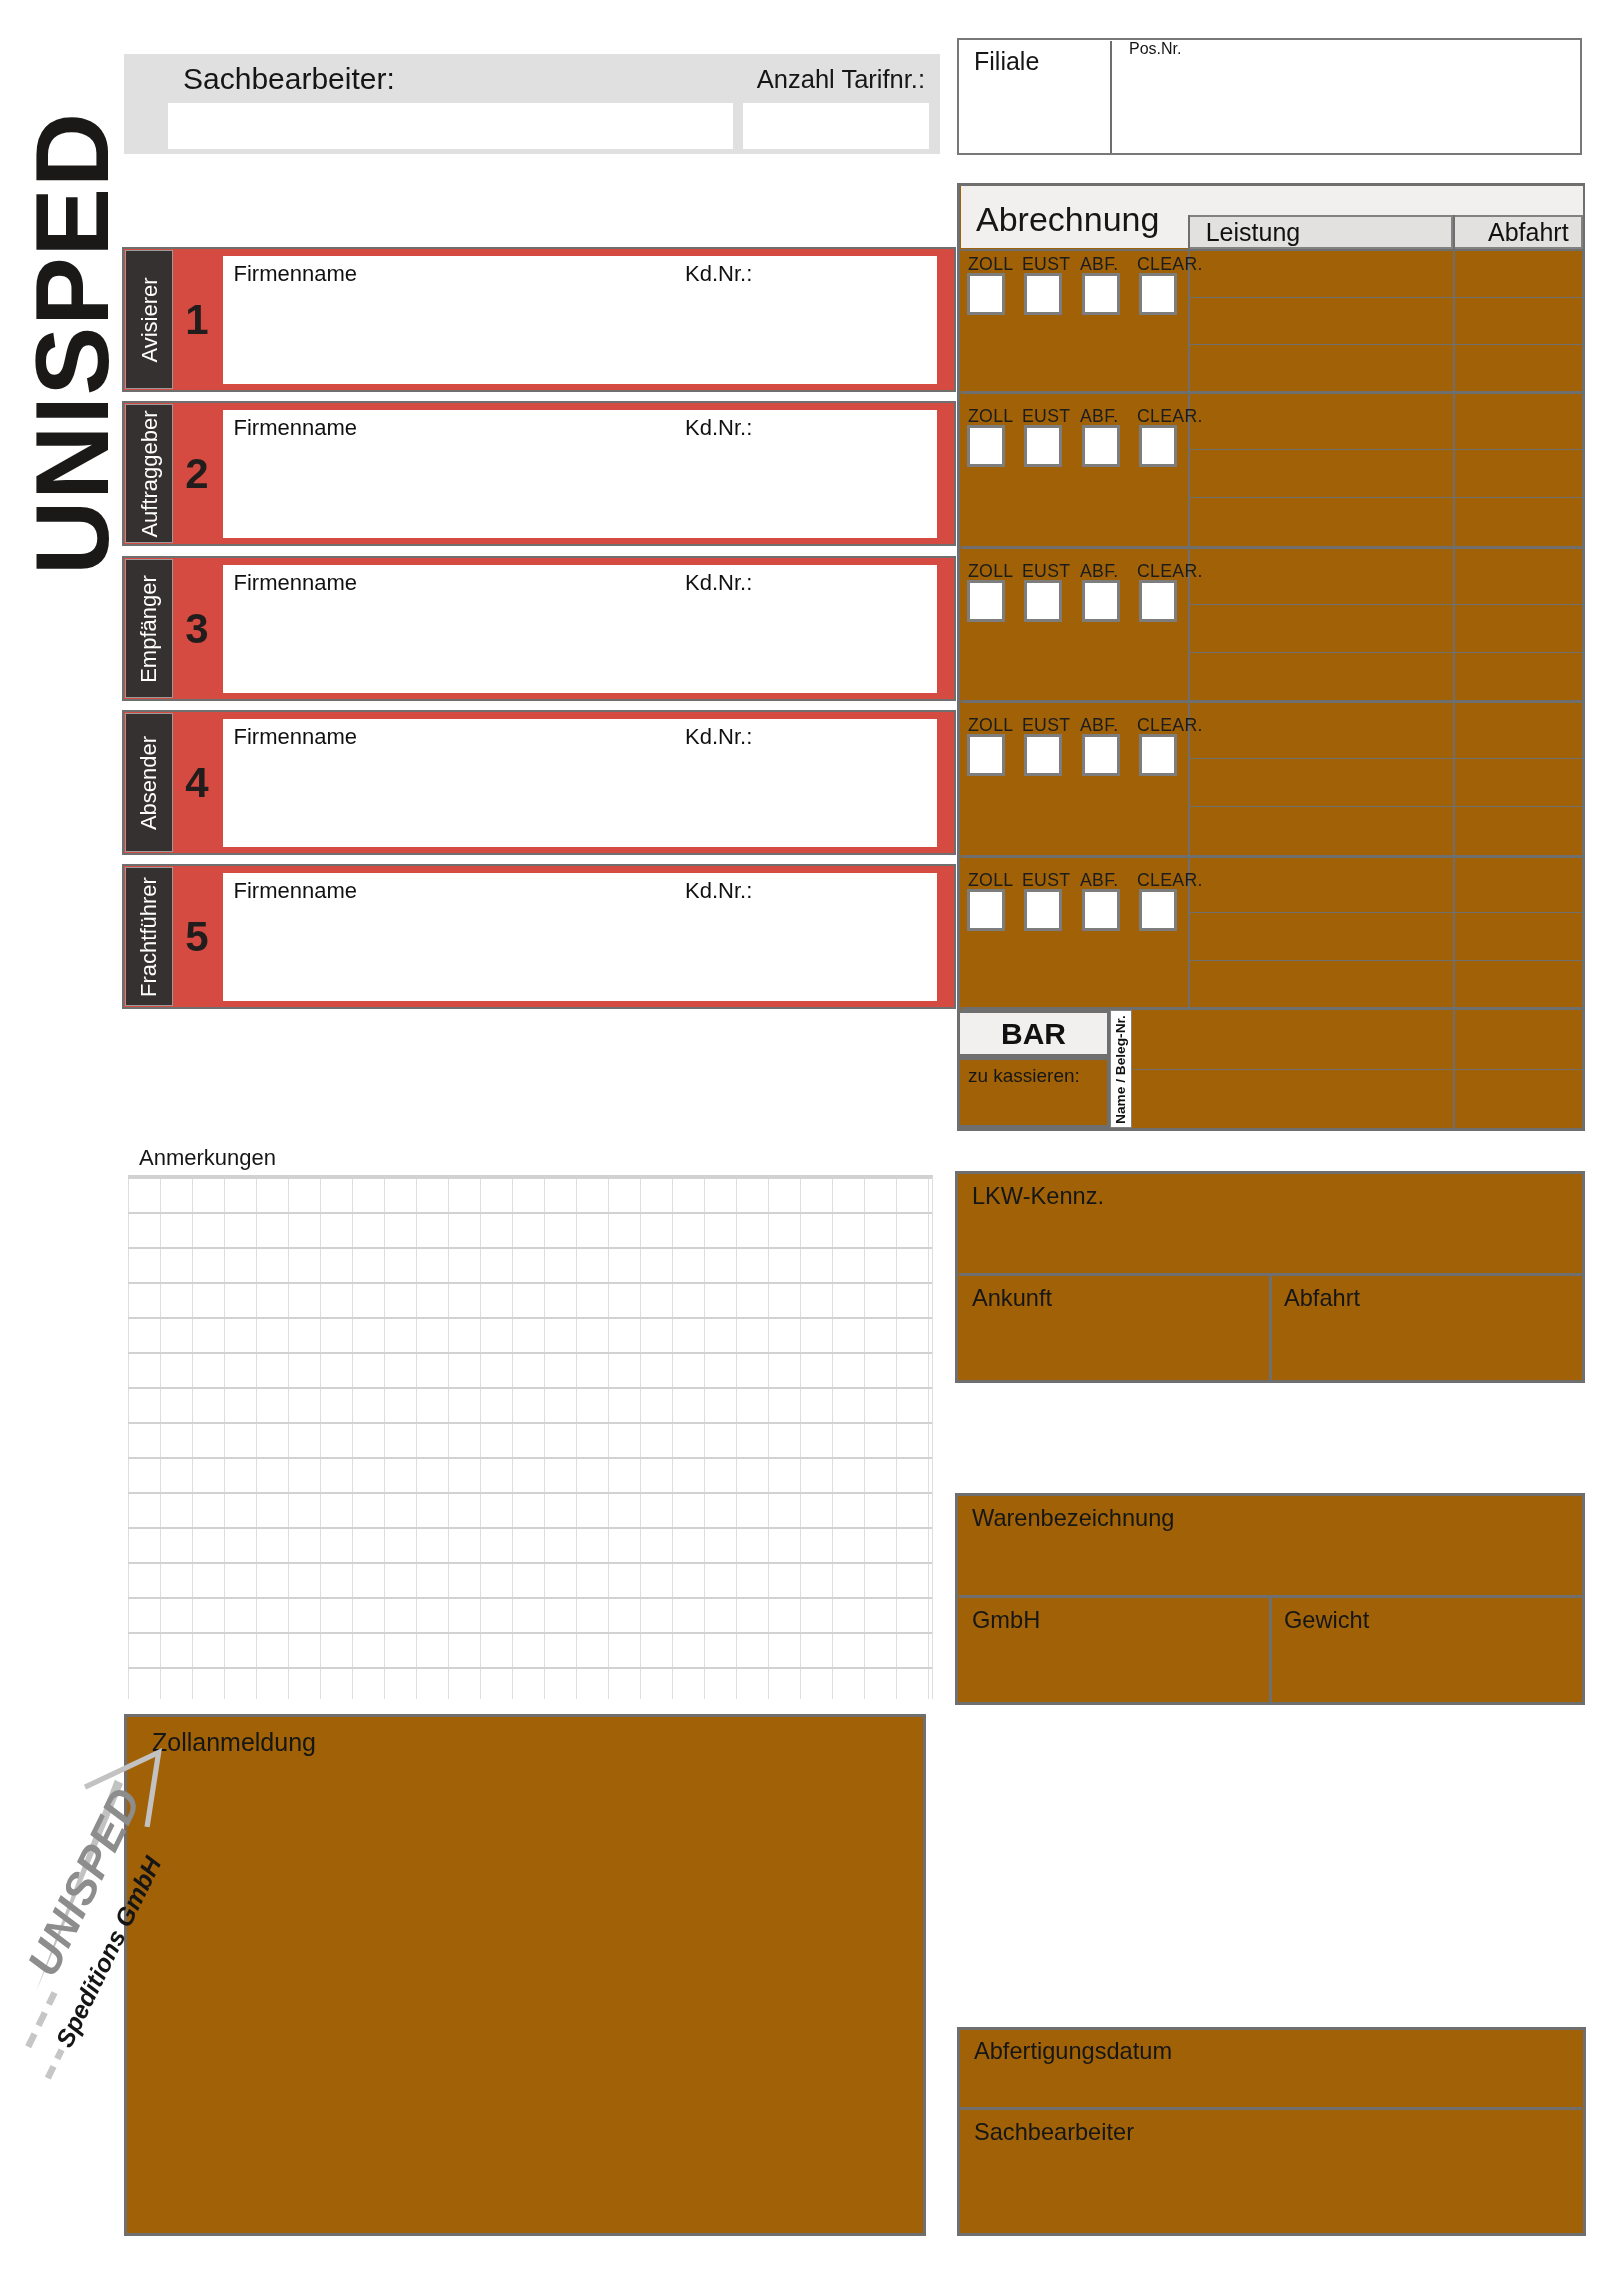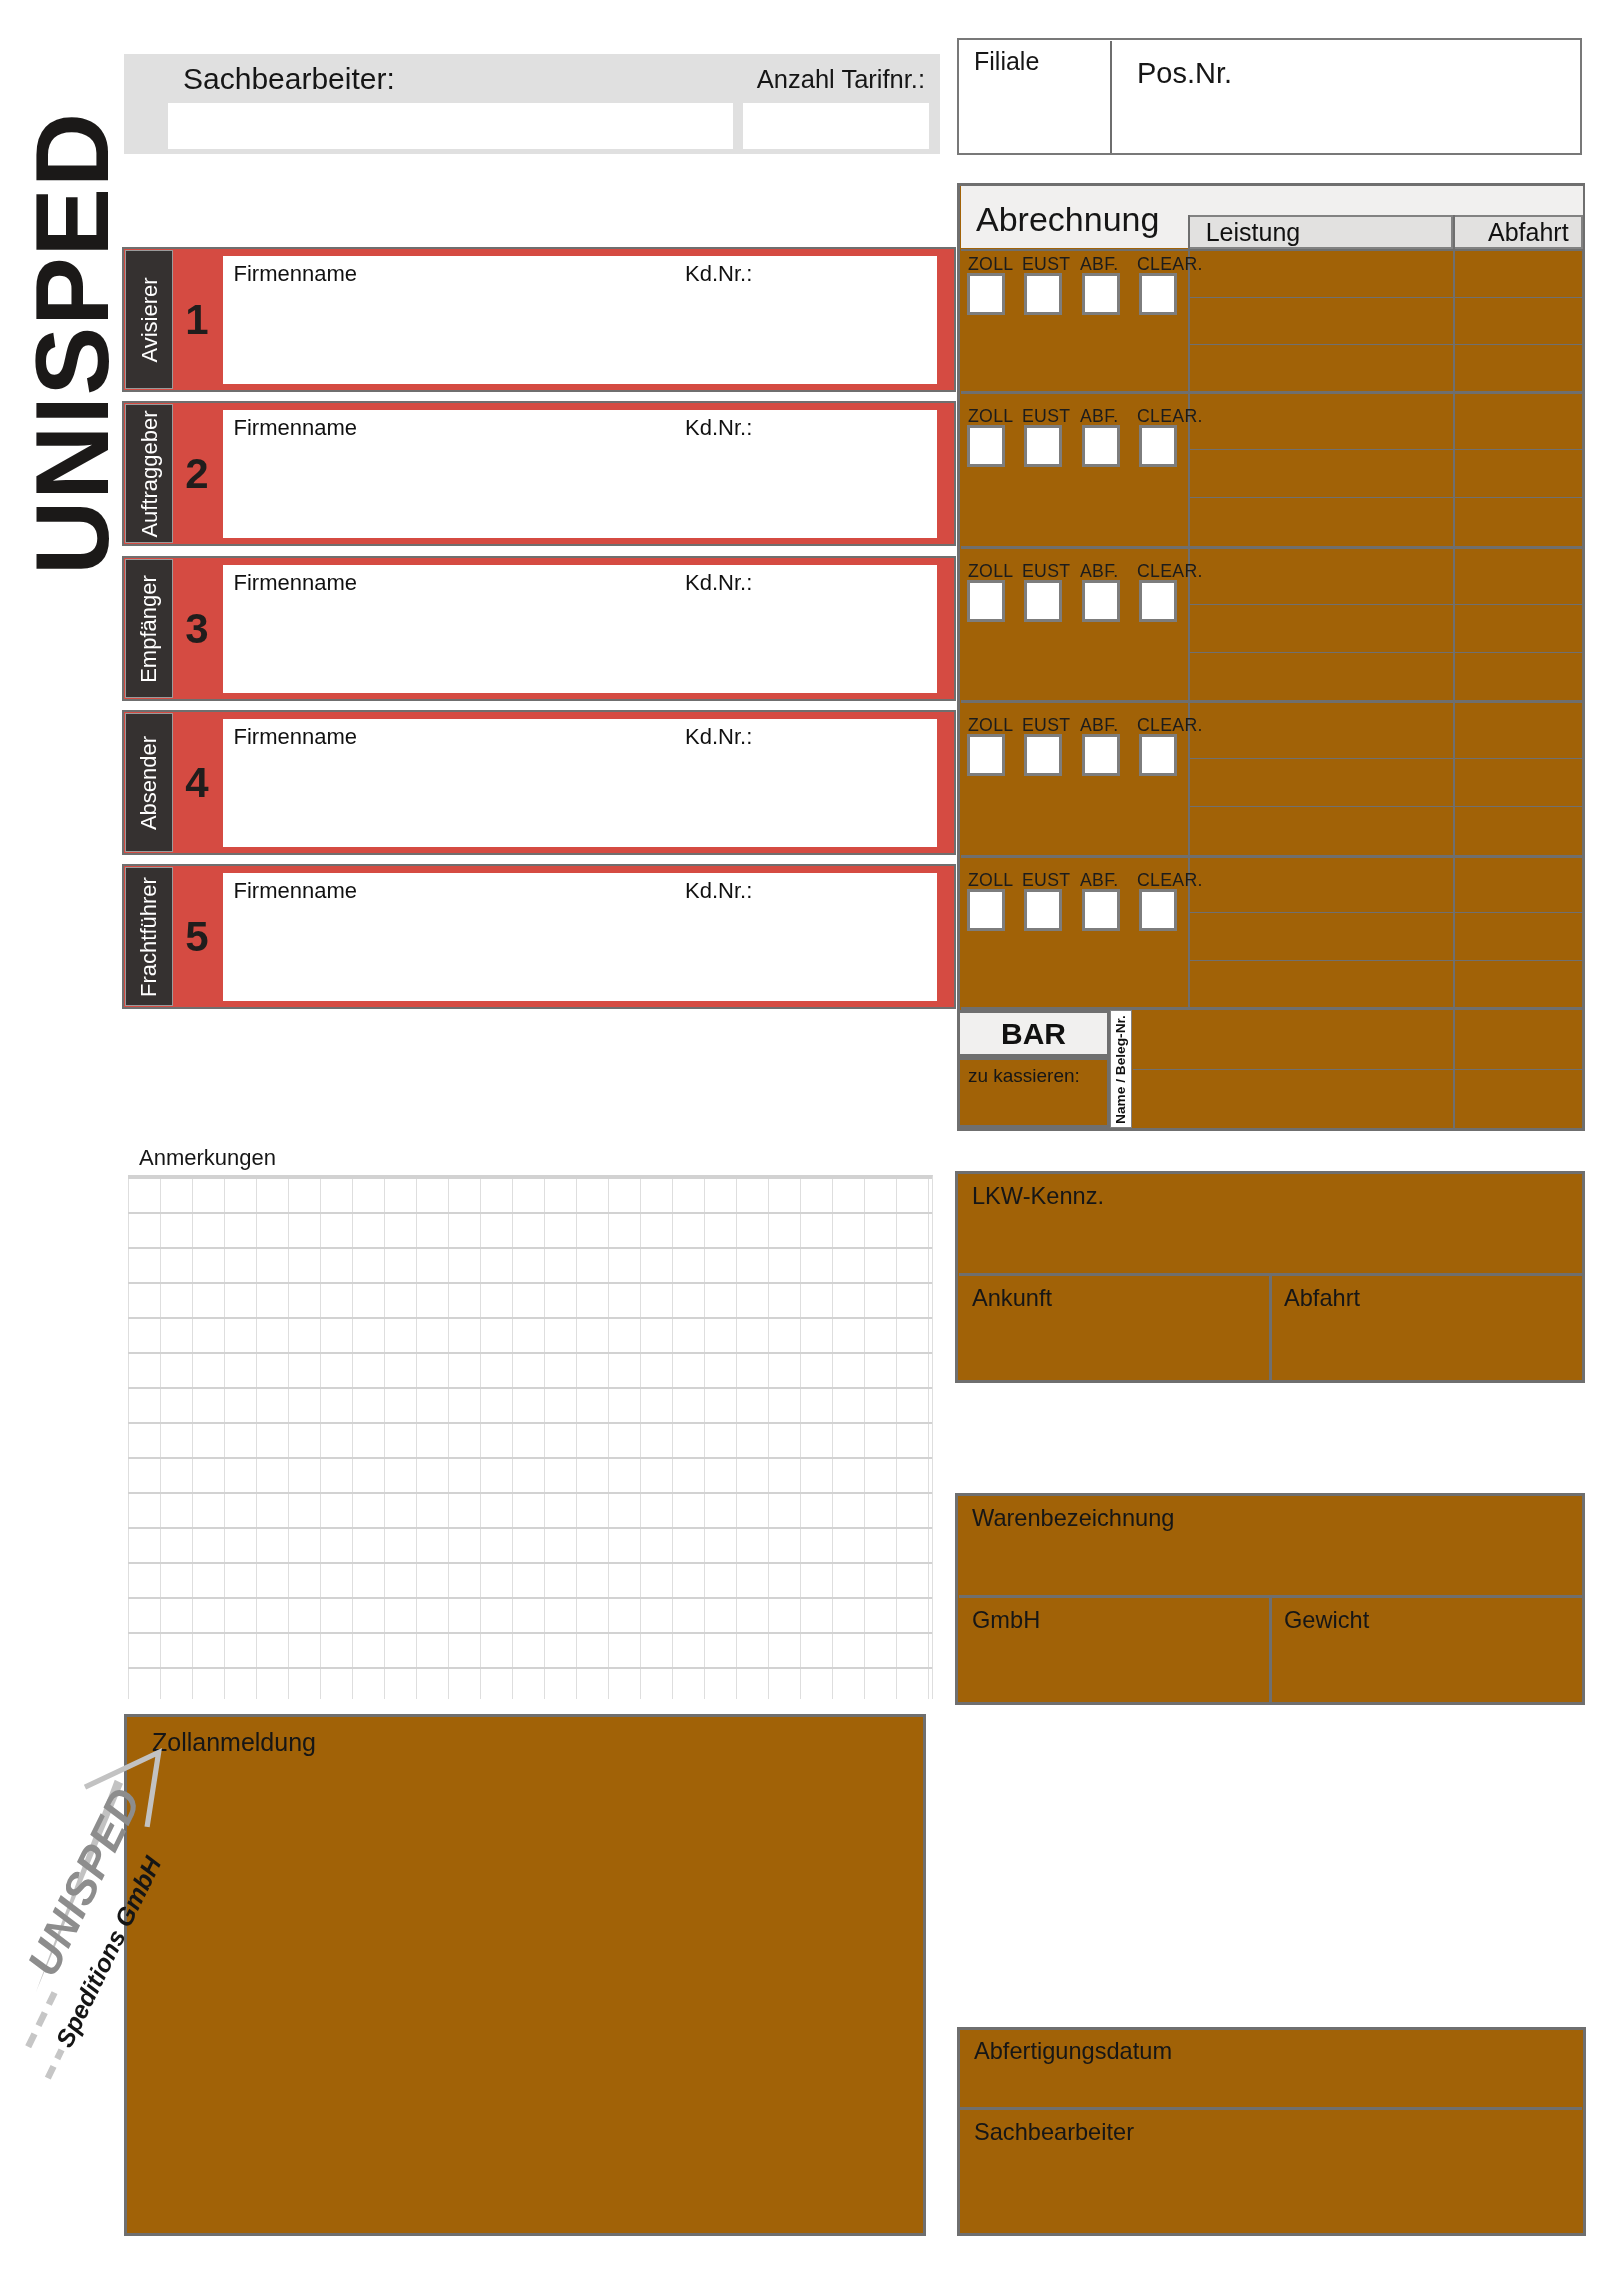--- a/index.html
+++ b/index.html
@@ -94,21 +94,21 @@
   <div class="abs" id="top-panel"></div>
   <span class="abs lbl" style="left:183px;top:62px;font-size:30px;">Sachbearbeiter:</span>
   <div class="winput" style="left:168px;top:103px;width:565px;height:46px;"></div>
   <span class="abs lbl" style="left:743px;top:65px;width:182px;font-size:25.5px;text-align:right;">Anzahl Tarifnr.:</span>
   <div class="winput" style="left:743px;top:103px;width:186px;height:46px;"></div>
 
   <div class="gbox4" style="left:957px;top:38px;width:625px;height:117px;"></div>
   <div class="thinline" style="left:1110px;top:41px;width:2px;height:112px;"></div>
   <span class="abs lbl" style="left:974px;top:47px;font-size:25px;">Filiale</span>
   <div class="area" style="left:960px;top:75px;width:149px;height:77px;"></div>
-  <span class="abs lbl" style="left:1129px;top:57px;font-size:29px;margin-left:8px;">Pos.Nr.</span>
+  <span class="abs lbl" style="left:1129px;top:40px;font-size:16px;">Pos.Nr.</span>
   <div class="area" style="left:1113px;top:75px;width:467px;height:77px;"></div>
 
   <div class="gbox" style="left:957px;top:183px;width:628px;height:948px;"></div>
   <div class="abs" id="abrechnung-header-band"></div>
   <span class="abs lbl" id="abrechnung-title">Abrechnung</span>
   <div class="colhead" id="leistung-head">
       <span>Leistung</span>
     </div>
   <div class="colhead" id="betrag-head">
       <span>Abfahrt</span>

